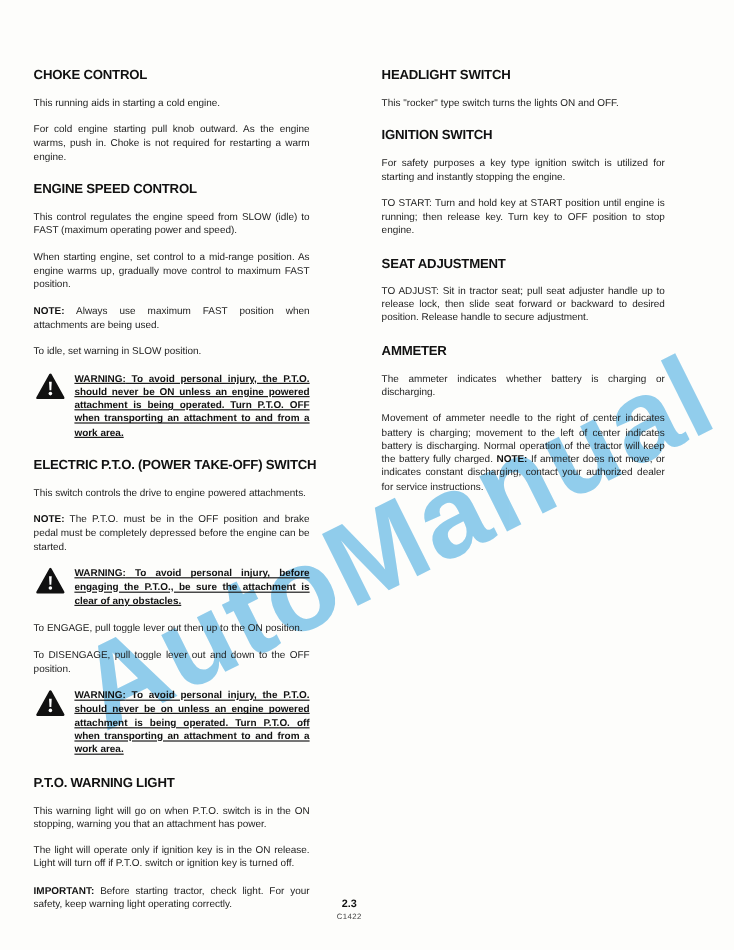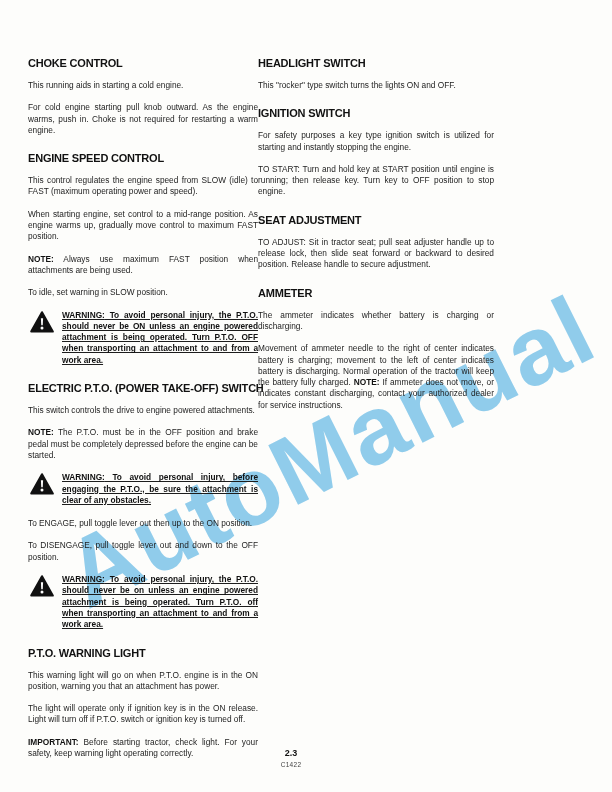--- a/index.html
+++ b/index.html
@@ -22,20 +22,21 @@
     white-space:nowrap;
     color:#79c2e8;
     opacity:0.82;
     z-index:0;
     user-select:none;
   }
   .content{
     position:absolute;
     top:57px;left:28px;
     display:flex;
+    gap:60px;
     z-index:1;
   }
   .col{width:230px;}
   .col.right{width:236px;}
   h2{
     font-size:11px;
     font-weight:bold;
     letter-spacing:-0.2px;
     white-space:nowrap;
     color:#111;
@@ -122,21 +123,21 @@
           <span class="warn-icon">
             <svg viewBox="0 0 24 22" xmlns="http://www.w3.org/2000/svg">
               <path d="M12 1.2 L22.8 20.6 H1.2 Z" fill="#111" stroke="#111" stroke-width="2" stroke-linejoin="round"></path>
               <path d="M10.9 7.2 h2.2 l-0.35 7 h-1.5 Z" fill="#fff"></path>
               <circle cx="12" cy="17" r="1.5" fill="#fff"></circle>
             </svg>
           </span>
           <p class="warning-text"><strong>WARNING:</strong> To avoid personal injury, the P.T.O. should never be on unless an engine powered attachment is being operated. Turn P.T.O. off when transporting an attachment to and from a work area.</p>
         </div>
         <h2>P.T.O. WARNING LIGHT</h2>
-        <p class="para">This warning light will go on when P.T.O. engine is in the ON position, warning you that an attachment has power.</p>
+        <p class="para">This warning light will go on when P.T.O. switch is in the ON stopping, warning you that an attachment has power.</p>
         <p class="para">The light will operate only if ignition key is in the ON release. Light will turn off if P.T.O. switch or ignition key is turned off.</p>
         <p class="para"><strong>IMPORTANT:</strong> Before starting tractor, check light. For your safety, keep warning light operating correctly.</p>
       </div>
     <div class="col right" id="col-right">
         <h2>HEADLIGHT SWITCH</h2>
         <p class="para">This "rocker" type switch turns the lights ON and OFF.</p>
         <h2>IGNITION SWITCH</h2>
         <p class="para">For safety purposes a key type ignition switch is utilized for starting and instantly stopping the engine.</p>
         <p class="para">TO START: Turn and hold key at START position until engine is running; then release key. Turn key to OFF position to stop engine.</p>
         <h2>SEAT ADJUSTMENT</h2>

